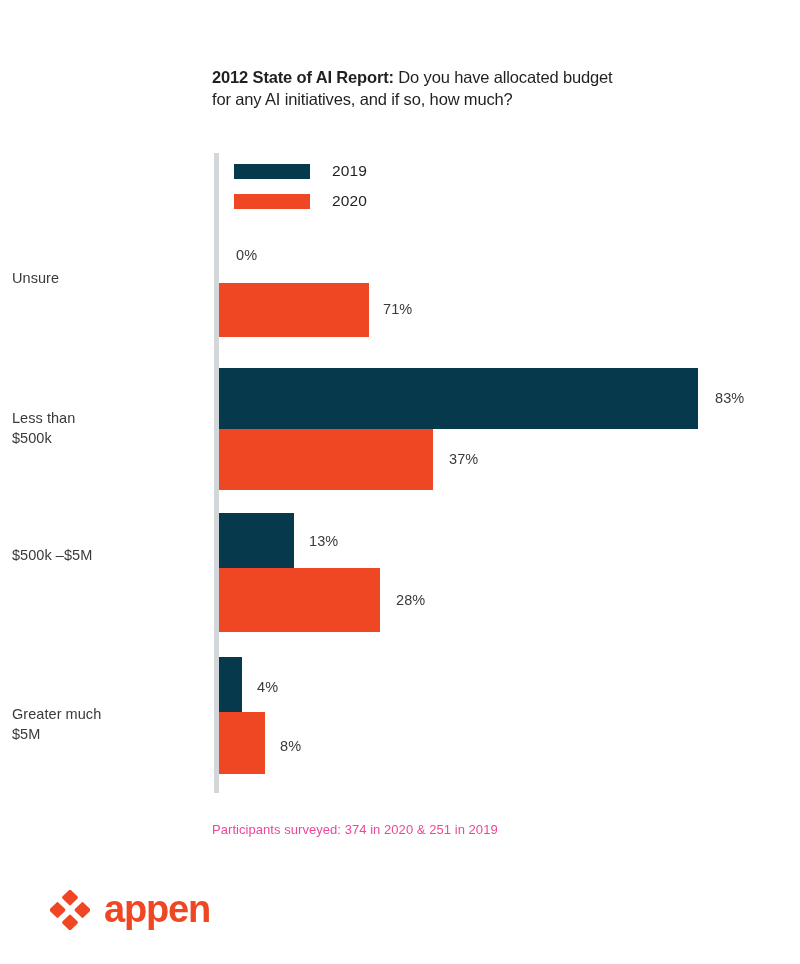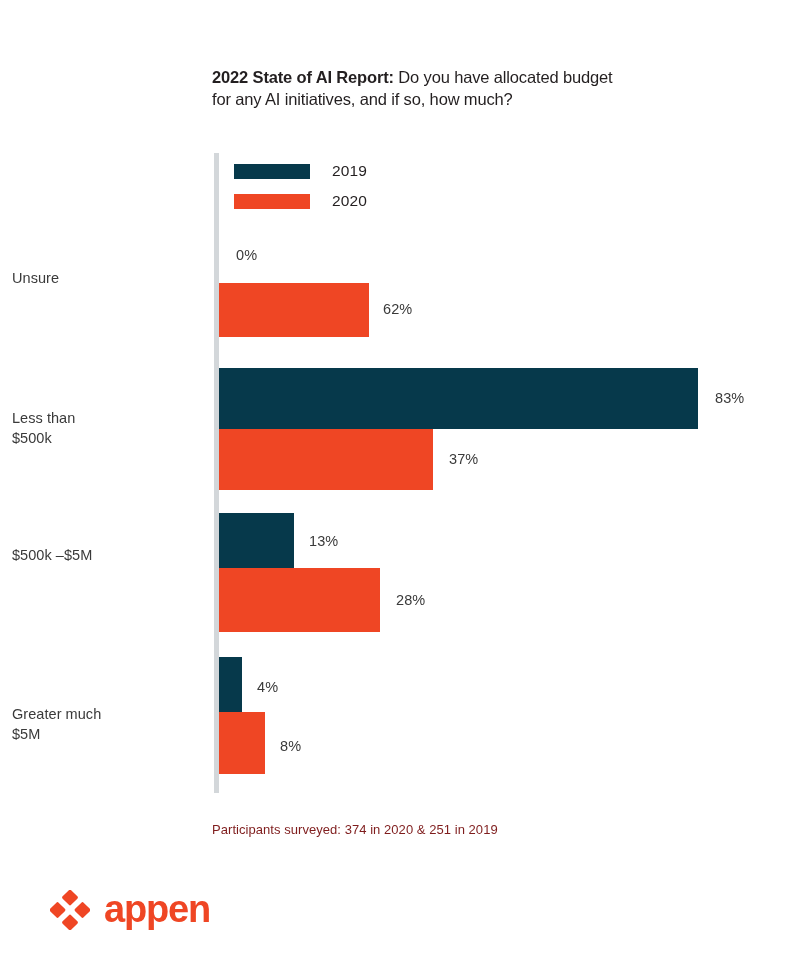--- a/index.html
+++ b/index.html
@@ -95,21 +95,21 @@
     letter-spacing: 0.1px;
     white-space: nowrap;
   }
 
   
   #footnote {
     position: absolute;
     left: 212px;
     top: 822px;
     font-size: 13px;
-    color: #7f1d1d;
+    color: #ec4899;
     letter-spacing: 0.05px;
   }
 
   
   #logo {
     position: absolute;
     left: 50px;
     top: 890px;
     display: flex;
     align-items: flex-start;
@@ -125,21 +125,21 @@
     font-weight: bold;
     color: #ef4624;
     letter-spacing: -1.2px;
     line-height: 1;
   }
 </style>
 </head>
 <body>
 
 <div id="chart-title">
-  <span class="strong">2022 State of AI Report:</span><span> Do you have allocated budget for any AI initiatives, and if so, how much?</span>
+  <span class="strong">2012 State of AI Report:</span><span> Do you have allocated budget for any AI initiatives, and if so, how much?</span>
 </div>
 
 <div id="plot-area">
 
   <div id="axis-line"></div>
 
   <div id="legend">
     <div class="legend-row">
       <span class="legend-swatch" style="background:#06394b"></span>
       <span class="legend-label">2019</span>
@@ -162,21 +162,21 @@
   </div>
   <div class="cat-label" style="top:705px">
     <div>Greater much</div>
     <div>$5M</div>
   </div>
 
   <div class="bar bar-2019" style="top:229px;height:54px;width:0px"></div>
   <div class="bar-value" style="left:236px;top:247px">0%</div>
 
   <div class="bar bar-2020" style="top:283px;height:54px;width:150px"></div>
-  <div class="bar-value" style="left:383px;top:301px">62%</div>
+  <div class="bar-value" style="left:383px;top:301px">71%</div>
 
   <div class="bar bar-2019" style="top:368px;height:61px;width:479px"></div>
   <div class="bar-value" style="left:715px;top:390px">83%</div>
 
   <div class="bar bar-2020" style="top:429px;height:61px;width:214px"></div>
   <div class="bar-value" style="left:449px;top:451px">37%</div>
 
   <div class="bar bar-2019" style="top:513px;height:55px;width:75px"></div>
   <div class="bar-value" style="left:309px;top:533px">13%</div>
 

